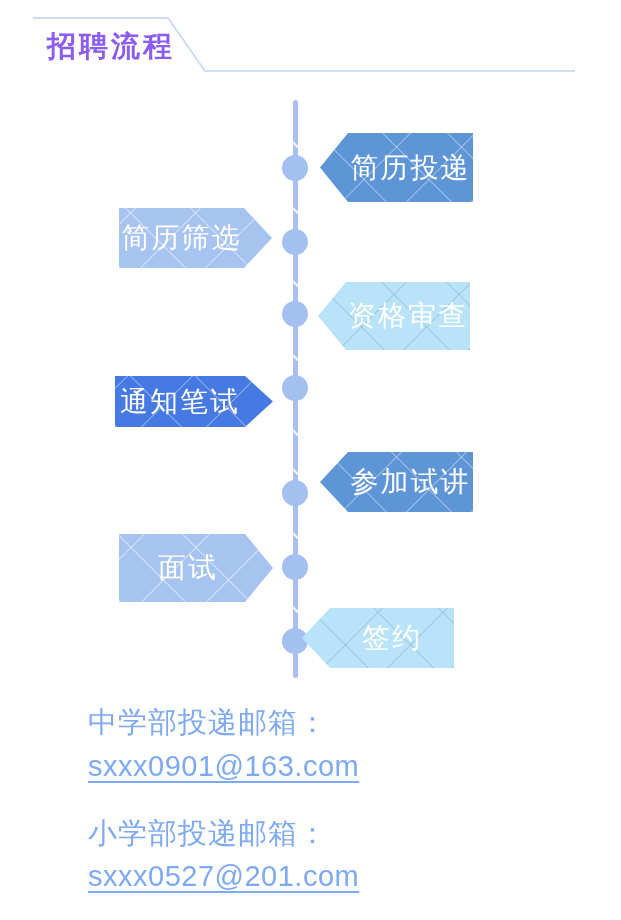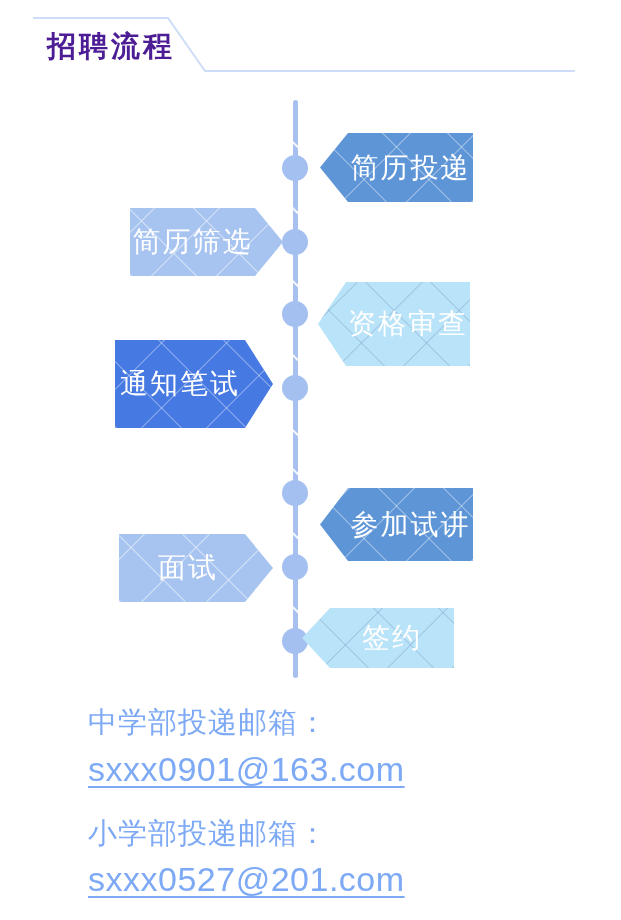--- a/index.html
+++ b/index.html
@@ -19,21 +19,21 @@
     width: 621px; height: 90px;
     pointer-events: none;
   }
   .page-title {
     position: absolute;
     left: 47px; top: 27px;
     margin: 0;
     font-size: 29px;
     font-weight: bold;
     letter-spacing: 3px;
-    color: #4c1d95;
+    color: #8b5cf6;
   }
 
   
   .tl-line {
     position: absolute;
     left: 293px; top: 100px;
     width: 5px; height: 578px;
     border-radius: 3px;
     background: var(--timeline, #a8c0ef);
   }
@@ -72,39 +72,39 @@
   }
   .tip-left  { clip-path: polygon(28px 0, 100% 0, 100% 100%, 28px 100%, 0 50%); padding-left: 28px; }
   .tip-right { clip-path: polygon(0 0, calc(100% - 28px) 0, 100% 50%, calc(100% - 28px) 100%, 0 100%); padding-right: 28px; }
 
   .tone-medium { background-color: var(--medium, #5d95d6); --lat: rgba(255,255,255,0.30); }
   .tone-light  { background-color: var(--light,  #a7c4f0); --lat: rgba(255,255,255,0.38); }
   .tone-pale   { background-color: var(--pale,   #b9e3f8); --lat: rgba(120,152,192,0.28); }
   .tone-dark   { background-color: var(--dark,   #4679e2); --lat: rgba(255,255,255,0.28); }
 
   .b1 { left: 320px; top: 133px; width: 153px; height: 69px; }
-  .b2 { left: 130px; top: 208px; width: 153px; height: 68px; }
-  .b3 { left: 318px; top: 282px; width: 152px; height: 84px; }
-  .b4 { left: 115px; top: 340px; width: 158px; height: 88px; }
-  .b5 { left: 320px; top: 488px; width: 153px; height: 73px; }
+  .b2 { left: 119px; top: 208px; width: 153px; height: 60px; }
+  .b3 { left: 318px; top: 282px; width: 152px; height: 68px; }
+  .b4 { left: 115px; top: 376px; width: 158px; height: 51px; }
+  .b5 { left: 320px; top: 452px; width: 153px; height: 60px; }
   .b6 { left: 119px; top: 534px; width: 154px; height: 68px; padding-left: 12px; }
   .b7 { left: 302px; top: 608px; width: 152px; height: 60px; }
 
   
   .contact-label {
     position: absolute;
     left: 88px;
     font-size: 29px;
     letter-spacing: 1px;
     color: var(--contact_text, #7da9f5);
   }
   .contact-email {
     position: absolute;
     left: 88px;
-    font-size: 34px;
+    font-size: 29px;
     font-weight: 500;
     letter-spacing: 0.5px;
     color: var(--contact_text, #7da9f5);
     text-decoration: underline;
     text-decoration-thickness: 2px;
     text-underline-offset: 5px;
     cursor: pointer;
   }
   .cl1 { top: 703px; }
   .ce1 { top: 750px; }

